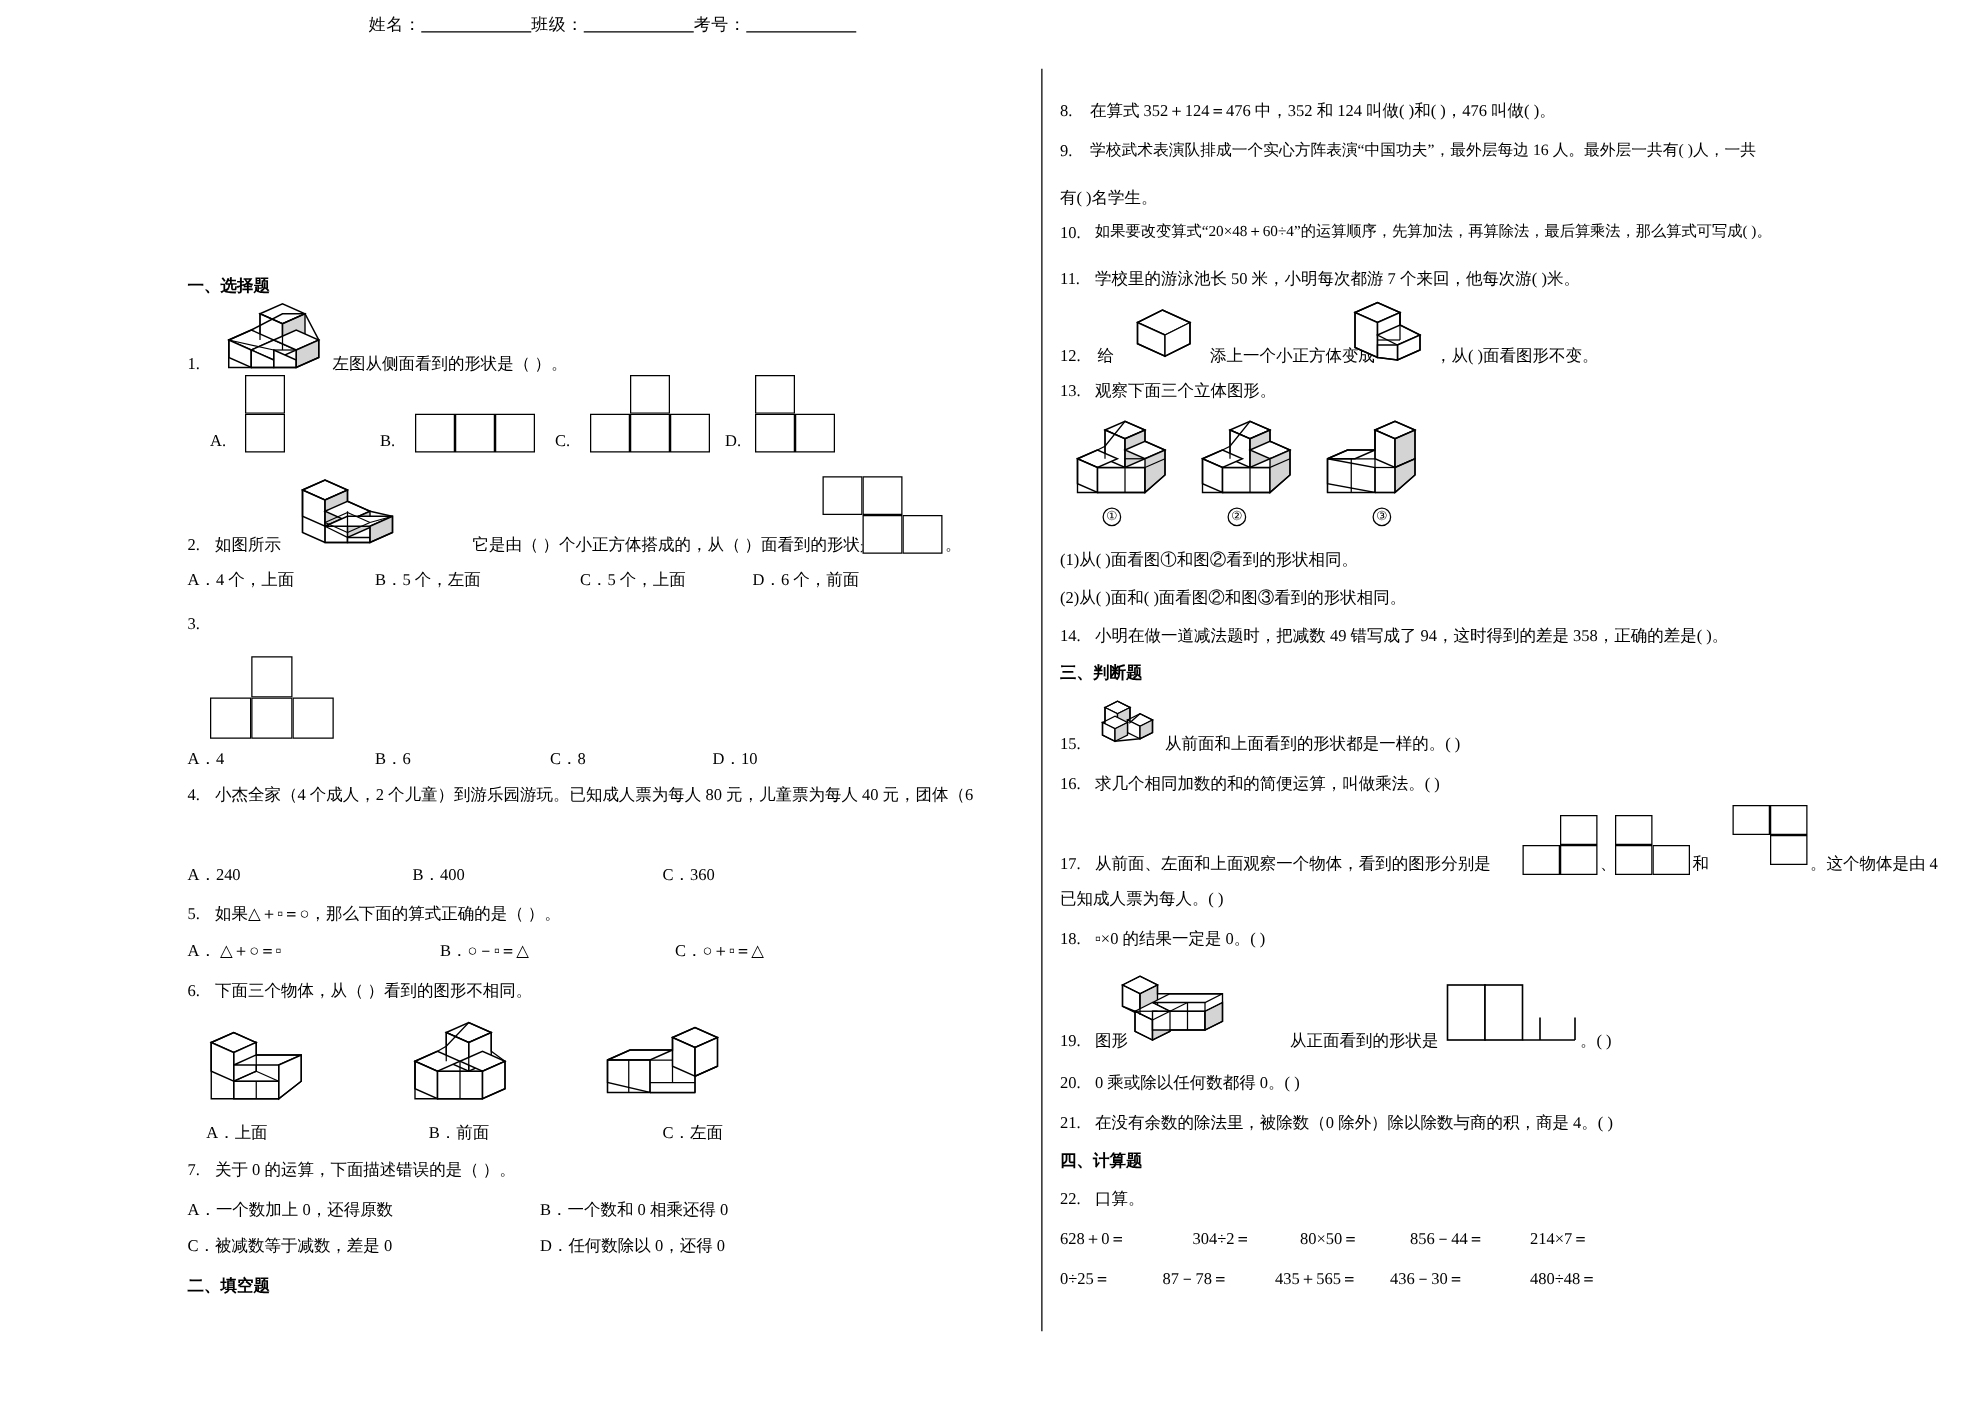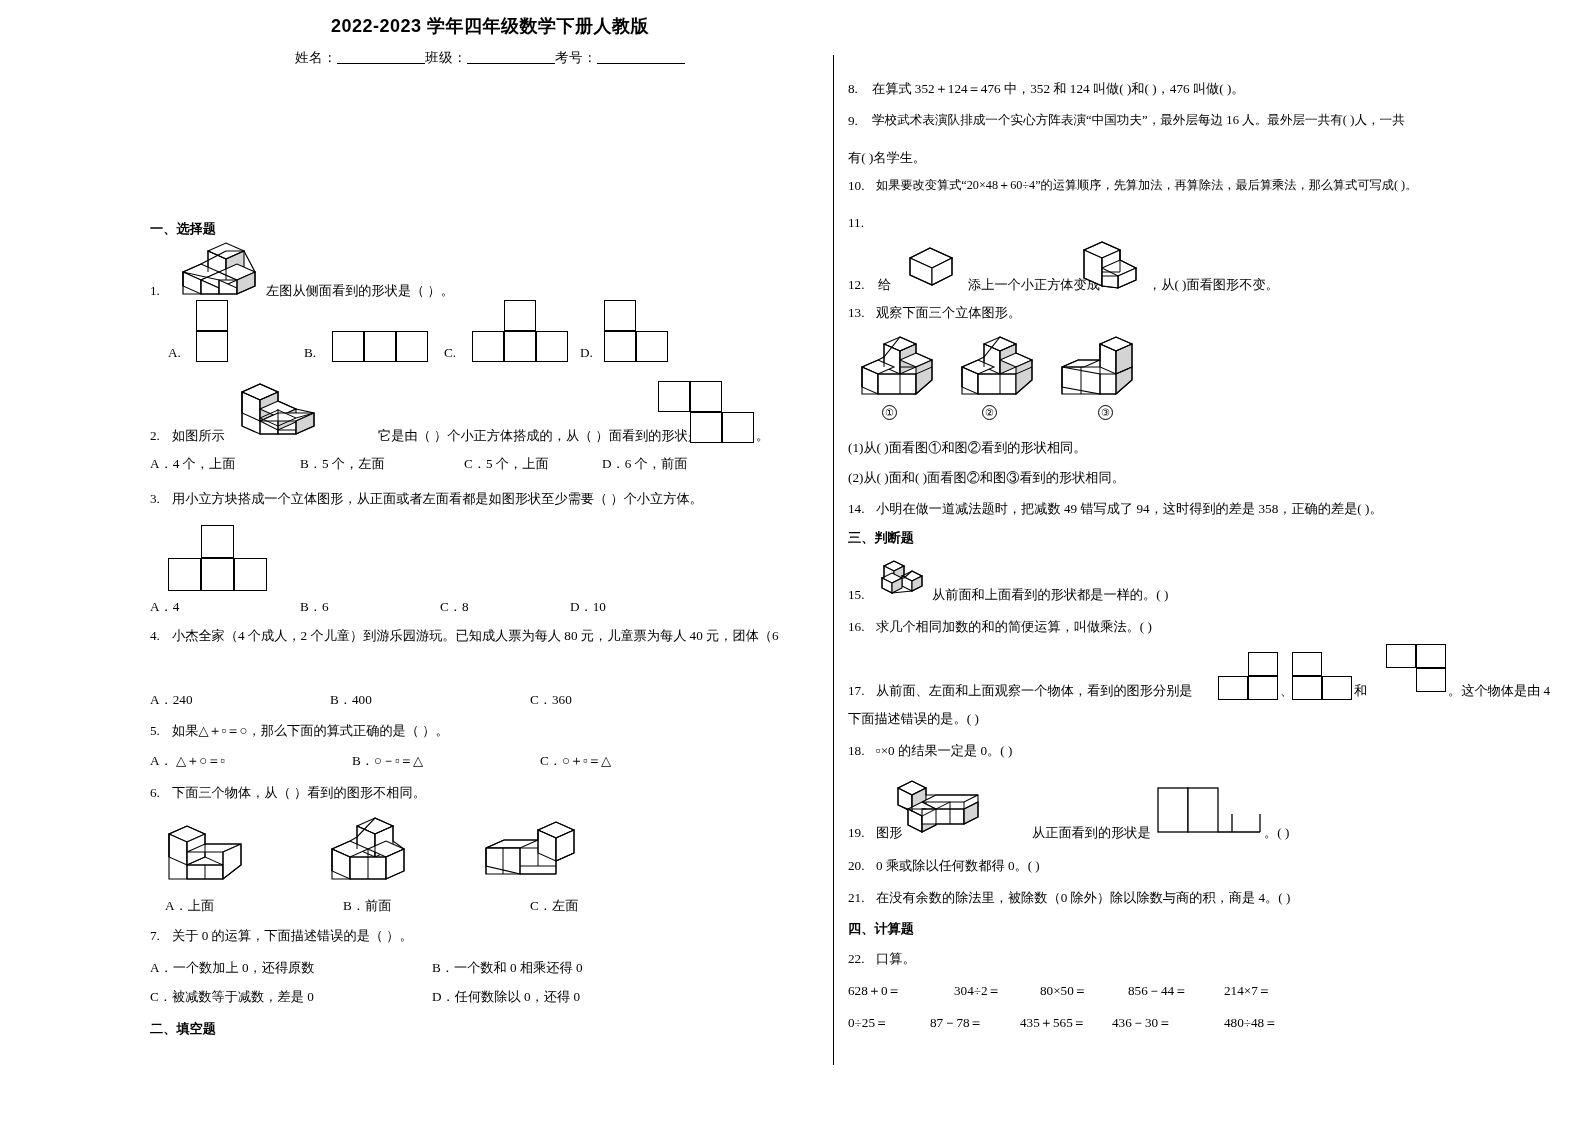--- a/index.html
+++ b/index.html
@@ -73,21 +73,20 @@
 </style>
 </head>
 <body>
 
 <div class="page">
 
   <div class="divider"></div>
 
   <div class="col col-left">
 
-    <div class="title2">2022-2023 学年四年级数学下册人教版</div>
     <div class="infoline">
       <span>姓名：</span><span class="blank-line"></span><span>班级：</span><span class="blank-line"></span><span>考号：</span><span class="blank-line"></span>
     </div>
   </div>
 
   <div class="abs sec-head" style="left:150px; top:218px;">一、选择题</div>
 
   <div class="abs" style="left:150px; top:280px;">1.</div>
 
   <svg style="position:absolute; left:176px; top:242px;" width="115" height="56">
@@ -193,21 +192,20 @@
     <div class="cell" style="left:64px; top:31px; width:32px; height:31px;"></div>
   </div>
   <div class="abs" style="left:756px; top:425px;">。</div>
 
   <div class="abs" style="left:150px; top:453px;">A．4 个，上面</div>
   <div class="abs" style="left:300px; top:453px;">B．5 个，左面</div>
   <div class="abs" style="left:464px; top:453px;">C．5 个，上面</div>
   <div class="abs" style="left:602px; top:453px;">D．6 个，前面</div>
 
   <div class="abs" style="left:150px; top:488px;">3.</div>
-  <div class="abs" style="left:172px; top:488px;">用小立方块搭成一个立体图形，从正面或者左面看都是如图形状至少需要（   ）个小立方体。</div>
   <div class="grid" style="position:absolute; left:168px; top:525px; width:99px; height:66px;">
     <div class="cell" style="left:33px; top:0;    width:33px; height:33px; border-width:1.6px;"></div>
     <div class="cell" style="left:0;    top:33px; width:33px; height:33px; border-width:1.6px;"></div>
     <div class="cell" style="left:33px; top:33px; width:33px; height:33px; border-width:1.6px;"></div>
     <div class="cell" style="left:66px; top:33px; width:33px; height:33px; border-width:1.6px;"></div>
   </div>
   <div class="abs" style="left:150px; top:596px;">A．4</div>
   <div class="abs" style="left:300px; top:596px;">B．6</div>
   <div class="abs" style="left:440px; top:596px;">C．8</div>
   <div class="abs" style="left:570px; top:596px;">D．10</div>
@@ -318,20 +316,21 @@
   <div class="abs" style="left:872px; top:78px;">在算式 352＋124＝476 中，352 和 124 叫做(            )和(            )，476 叫做(            )。</div>
 
   <div class="abs" style="left:848px; top:110px;">9.</div>
   <div class="abs" style="left:872px; top:110px; font-size:12.6px;">学校武术表演队排成一个实心方阵表演“中国功夫”，最外层每边 16 人。最外层一共有(            )人，一共</div>
   <div class="abs" style="left:848px; top:147px;">有(           )名学生。</div>
 
   <div class="abs" style="left:848px; top:175px;">10.</div>
   <div class="abs" style="left:876px; top:175px; font-size:12.2px;">如果要改变算式“20×48＋60÷4”的运算顺序，先算加法，再算除法，最后算乘法，那么算式可写成(            )。</div>
 
   <div class="abs" style="left:848px; top:212px;">11.</div>
+  <div class="abs" style="left:876px; top:212px;">学校里的游泳池长 50 米，小明每次都游 7 个来回，他每次游(           )米。</div>
 
   <div class="abs" style="left:848px; top:274px;">12.</div>
   <div class="abs" style="left:878px; top:274px;">给</div>
 
   <svg style="position:absolute; left:904px; top:244px;" width="60" height="44">
     <polygon class="face-top" points="6,14 26,4 48,14 28,24"></polygon>
     <polygon class="face-front" points="6,14 28,24 28,41 6,31"></polygon>
     <polygon class="face-side-l" points="28,24 48,14 48,31 28,41"></polygon>
     <path d="M6,14 L26,4 L48,14 L48,31 L28,41 L6,31 Z" fill="none" stroke="#000" stroke-width="1.2"></path>
   </svg>
@@ -477,21 +476,21 @@
     <div class="cell" style="left:30px;top:24px;width:30px; height:24px;"></div>
   </div>
   <div class="abs" style="left:1354px; top:680px;">和</div>
 
   <div class="grid" style="position:absolute; left:1386px; top:644px; width:60px; height:48px;">
     <div class="cell" style="left:0;   top:0;    width:30px; height:24px;"></div>
     <div class="cell" style="left:30px;top:0;    width:30px; height:24px;"></div>
     <div class="cell" style="left:30px;top:24px; width:30px; height:24px;"></div>
   </div>
   <div class="abs" style="left:1448px; top:680px;">。这个物体是由 4</div>
-  <div class="abs" style="left:848px; top:708px;">下面描述错误的是。(            )</div>
+  <div class="abs" style="left:848px; top:708px;">已知成人票为每人。(            )</div>
 
   <div class="abs" style="left:848px; top:740px;">18.</div>
   <div class="abs" style="left:876px; top:740px;">▫×0 的结果一定是 0。(            )</div>
 
   <div class="abs" style="left:848px; top:822px;">19.</div>
   <div class="abs" style="left:876px; top:822px;">图形</div>
 
   <svg style="position:absolute; left:890px; top:776px;" width="140" height="62">
     <g>
 

